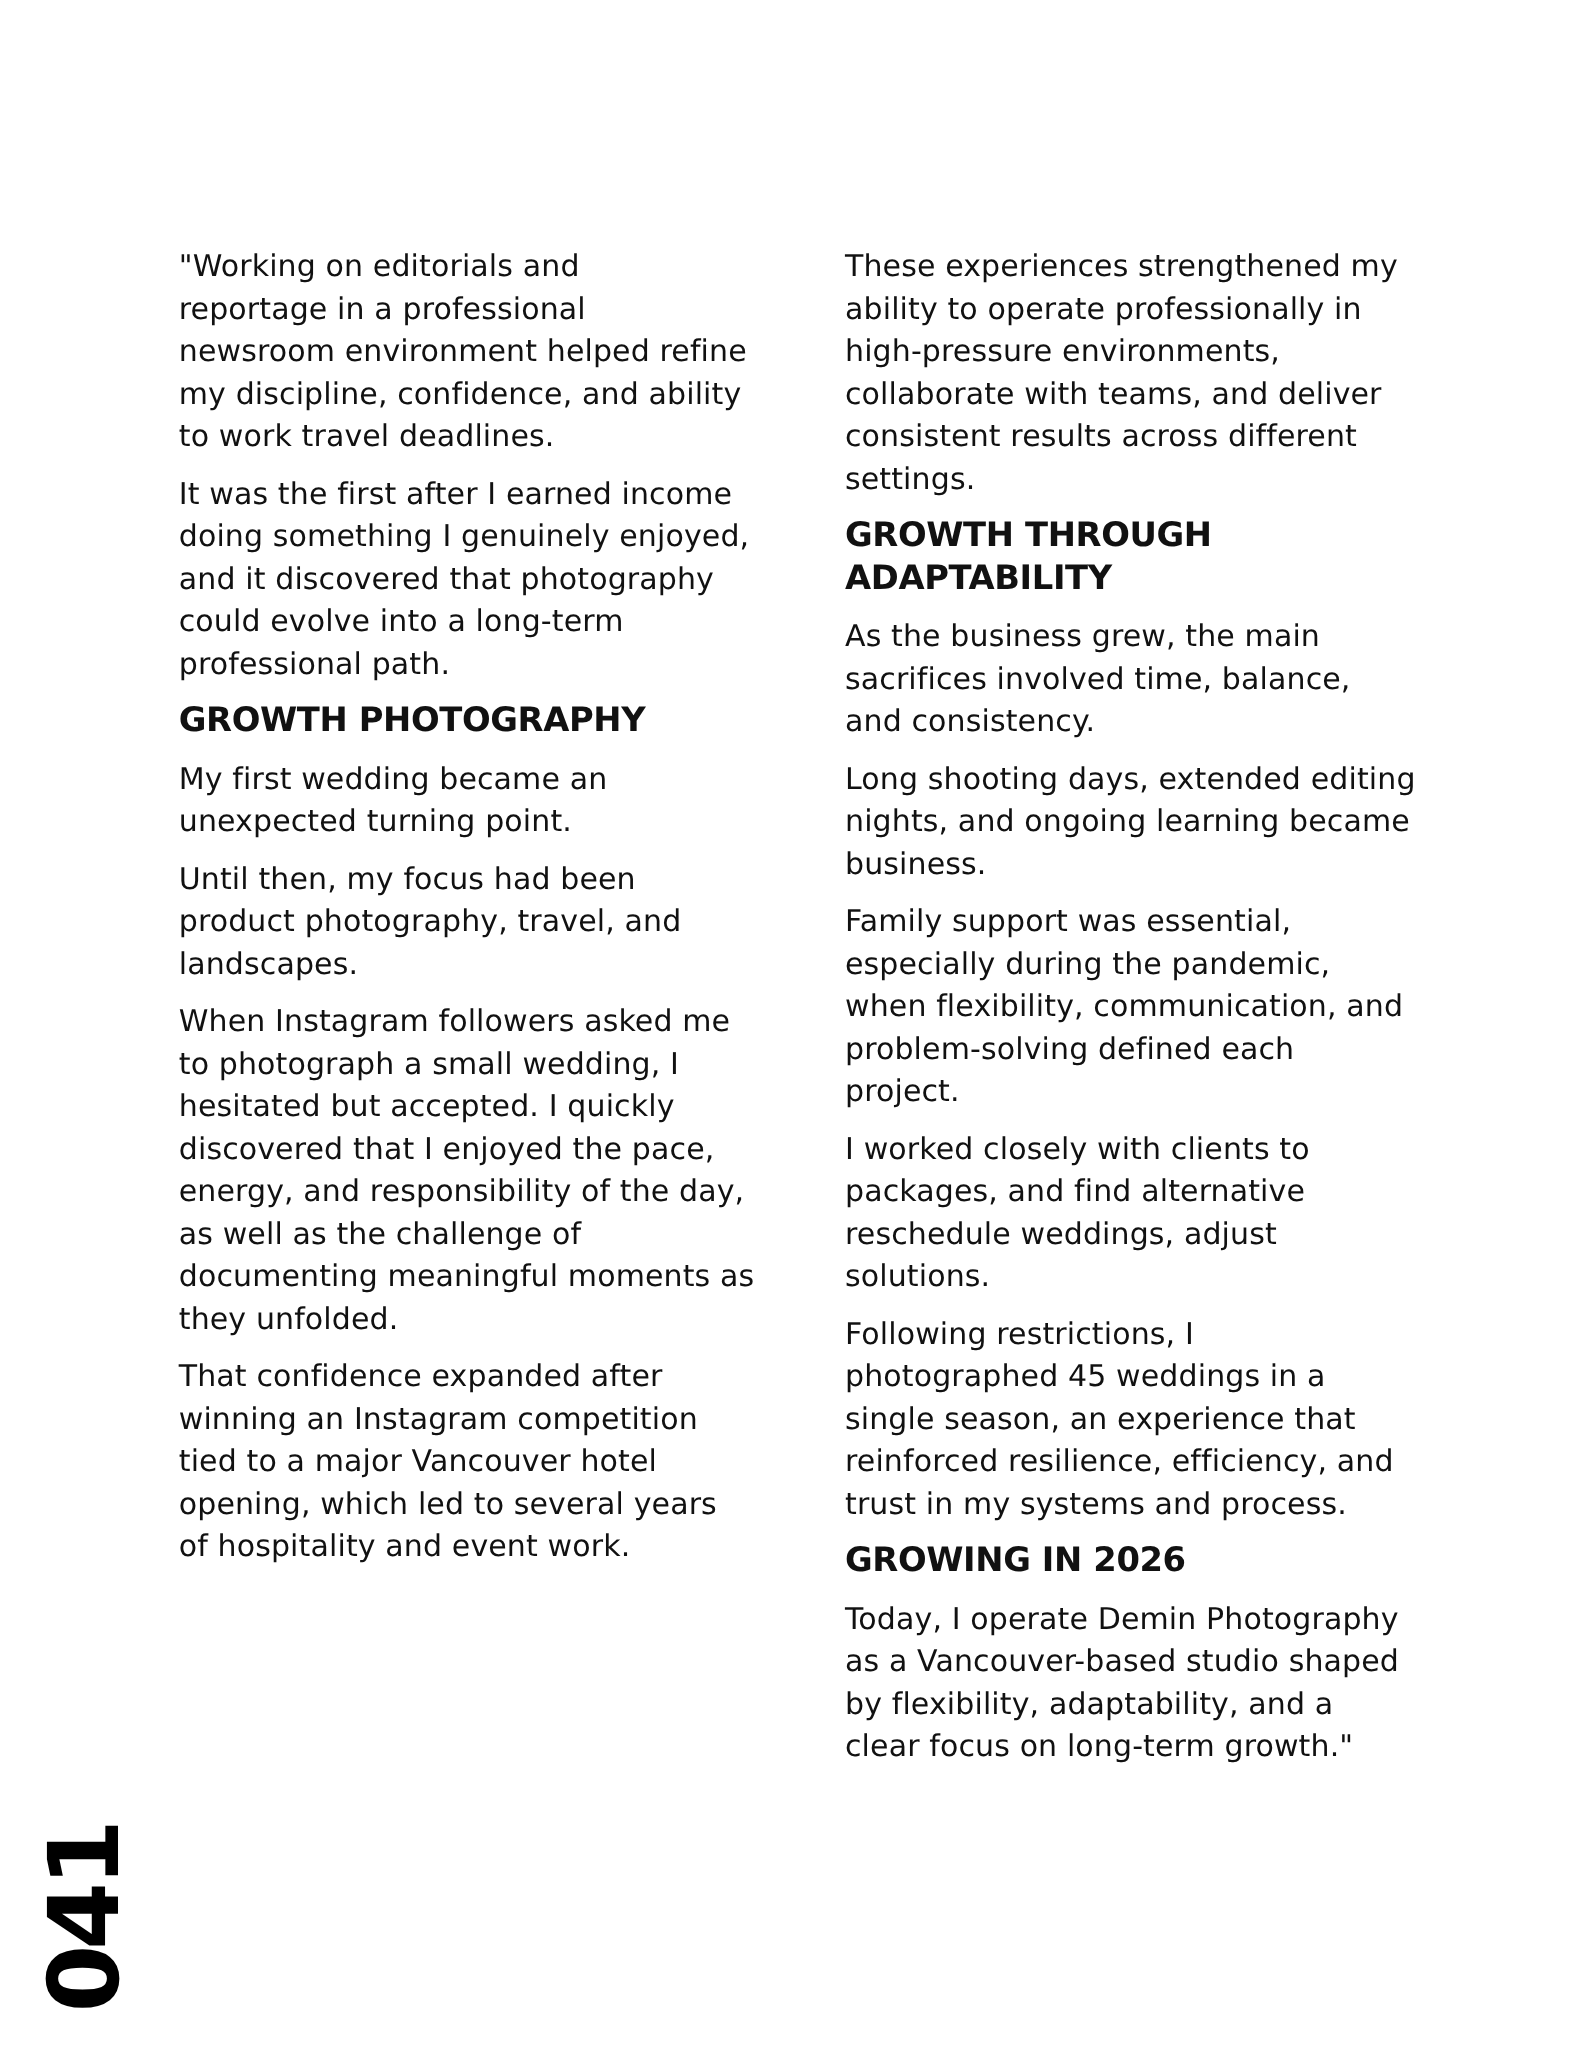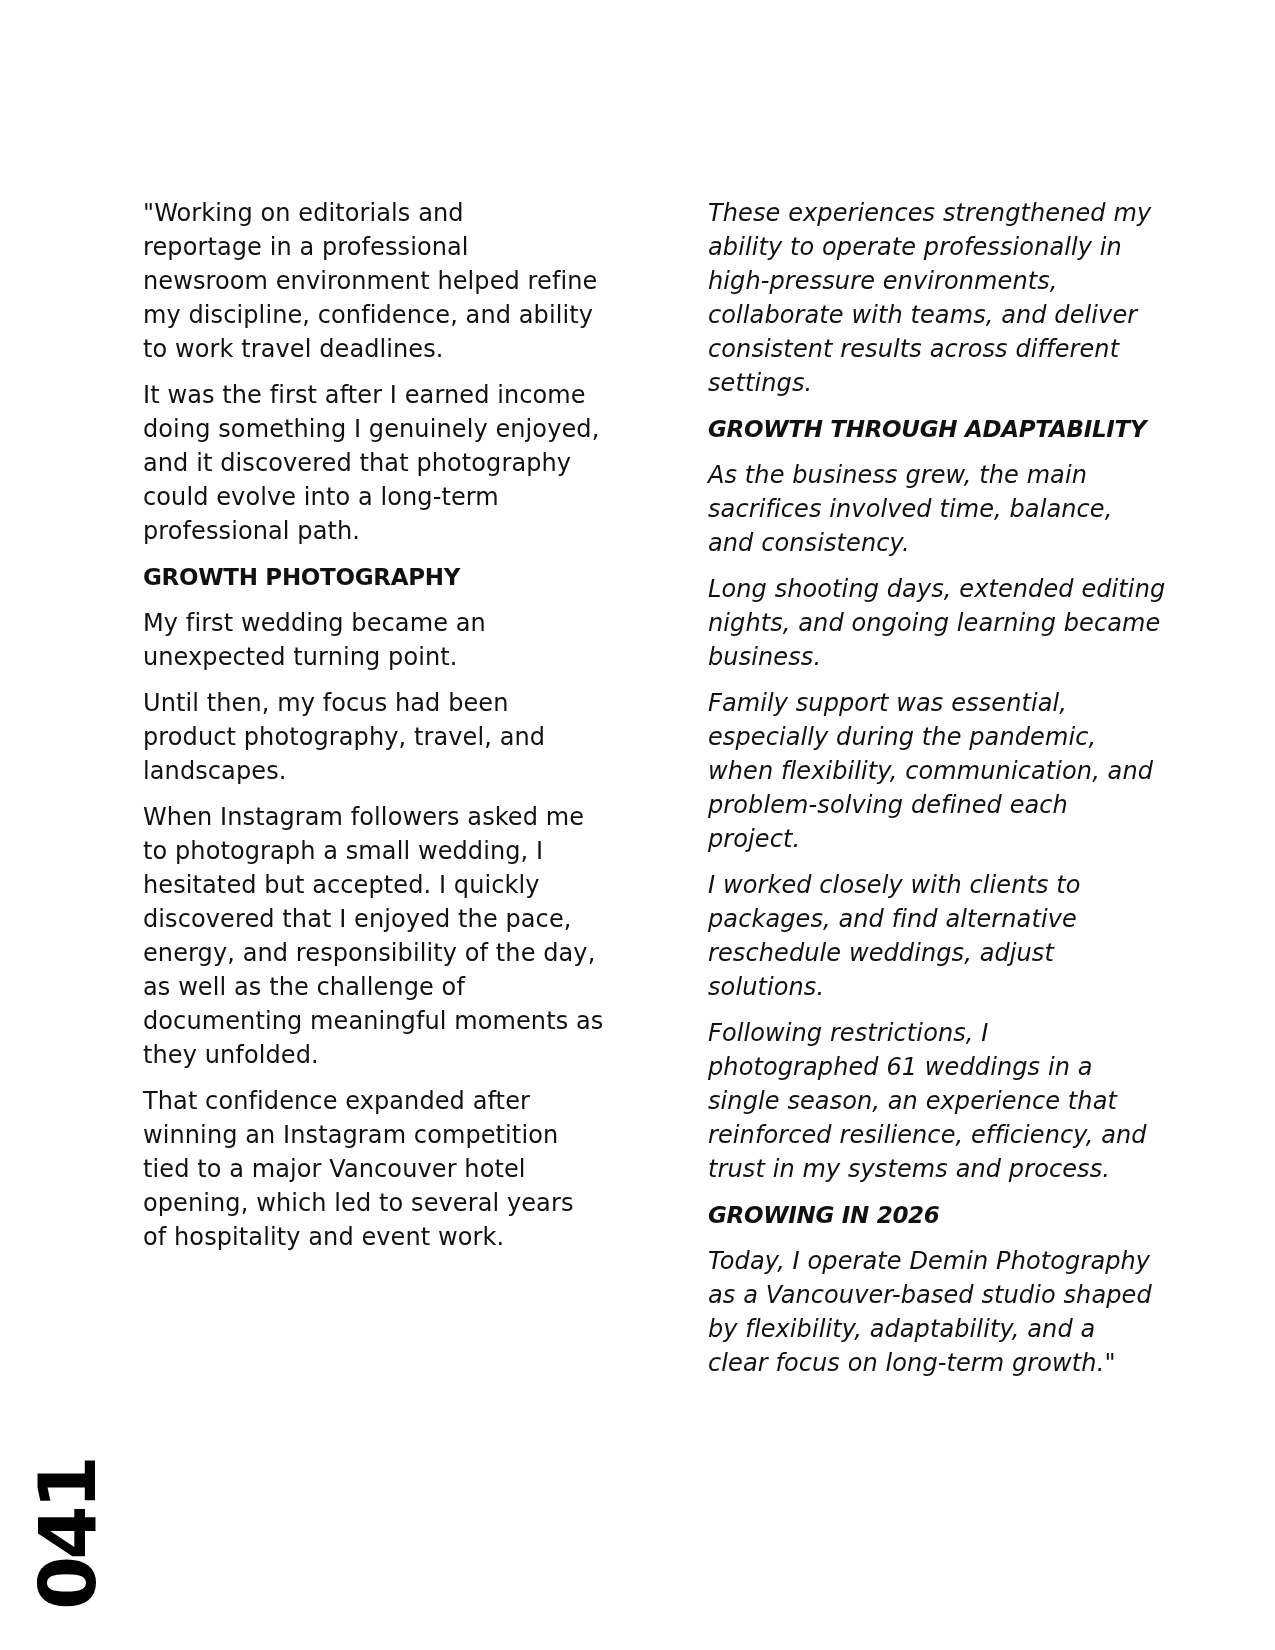--- a/index.html
+++ b/index.html
@@ -1,23 +1,23 @@
 <!DOCTYPE html>
 <html><head>
 <meta charset="utf-8">
 <style>
   html, body { margin: 0; padding: 0; background: #ffffff; }
   body { width: 1275px; height: 1650px; position: relative; overflow: hidden;
          font-family: "DejaVu Sans", "Liberation Sans", sans-serif; color: #111111; }
   .col { position: absolute; top: 196px; width: 500px; }
   .col-left { left: 143px; }
-  .col-right { left: 708px; font-style: italic; }
+  .col-right { left: 676px; }
   .para { margin: 0 0 12px 0; font-size: 24px; line-height: 34px; letter-spacing: 0.1px; font-weight: 400; }
   .para .ln { display: block; white-space: nowrap; }
-  .heading { margin: 0 0 12px 0; font-size: 23px; line-height: 34px; font-weight: 700;
+  .heading { margin: 0 0 12px 0; font-size: 27px; line-height: 34px; font-weight: 700;
              font-family: "DejaVu Sans", "Liberation Sans", sans-serif; letter-spacing: -0.3px; }
   .page-num { position: absolute; left: 38px; top: 1610px; transform-origin: 0 0;
               transform: rotate(-90deg); font-family: "DejaVu Sans", "Liberation Sans", sans-serif;
               font-weight: 900; font-size: 78px; line-height: 60px; letter-spacing: -4px;
               color: #000000; white-space: nowrap; }
 </style>
 </head>
 <body>
 
 <div class="col col-left">
@@ -92,21 +92,21 @@
     <span class="ln">project.</span>
   </p>
   <p class="para">
     <span class="ln">I worked closely with clients to</span>
     <span class="ln">packages, and find alternative</span>
     <span class="ln">reschedule weddings, adjust</span>
     <span class="ln">solutions.</span>
   </p>
   <p class="para">
     <span class="ln">Following restrictions, I</span>
-    <span class="ln">photographed 61 weddings in a</span>
+    <span class="ln">photographed 45 weddings in a</span>
     <span class="ln">single season, an experience that</span>
     <span class="ln">reinforced resilience, efficiency, and</span>
     <span class="ln">trust in my systems and process.</span>
   </p>
   <h2 class="heading">GROWING IN 2026</h2>
   <p class="para">
     <span class="ln">Today, I operate Demin Photography</span>
     <span class="ln">as a Vancouver-based studio shaped</span>
     <span class="ln">by flexibility, adaptability, and a</span>
     <span class="ln">clear focus on long-term growth."</span>

